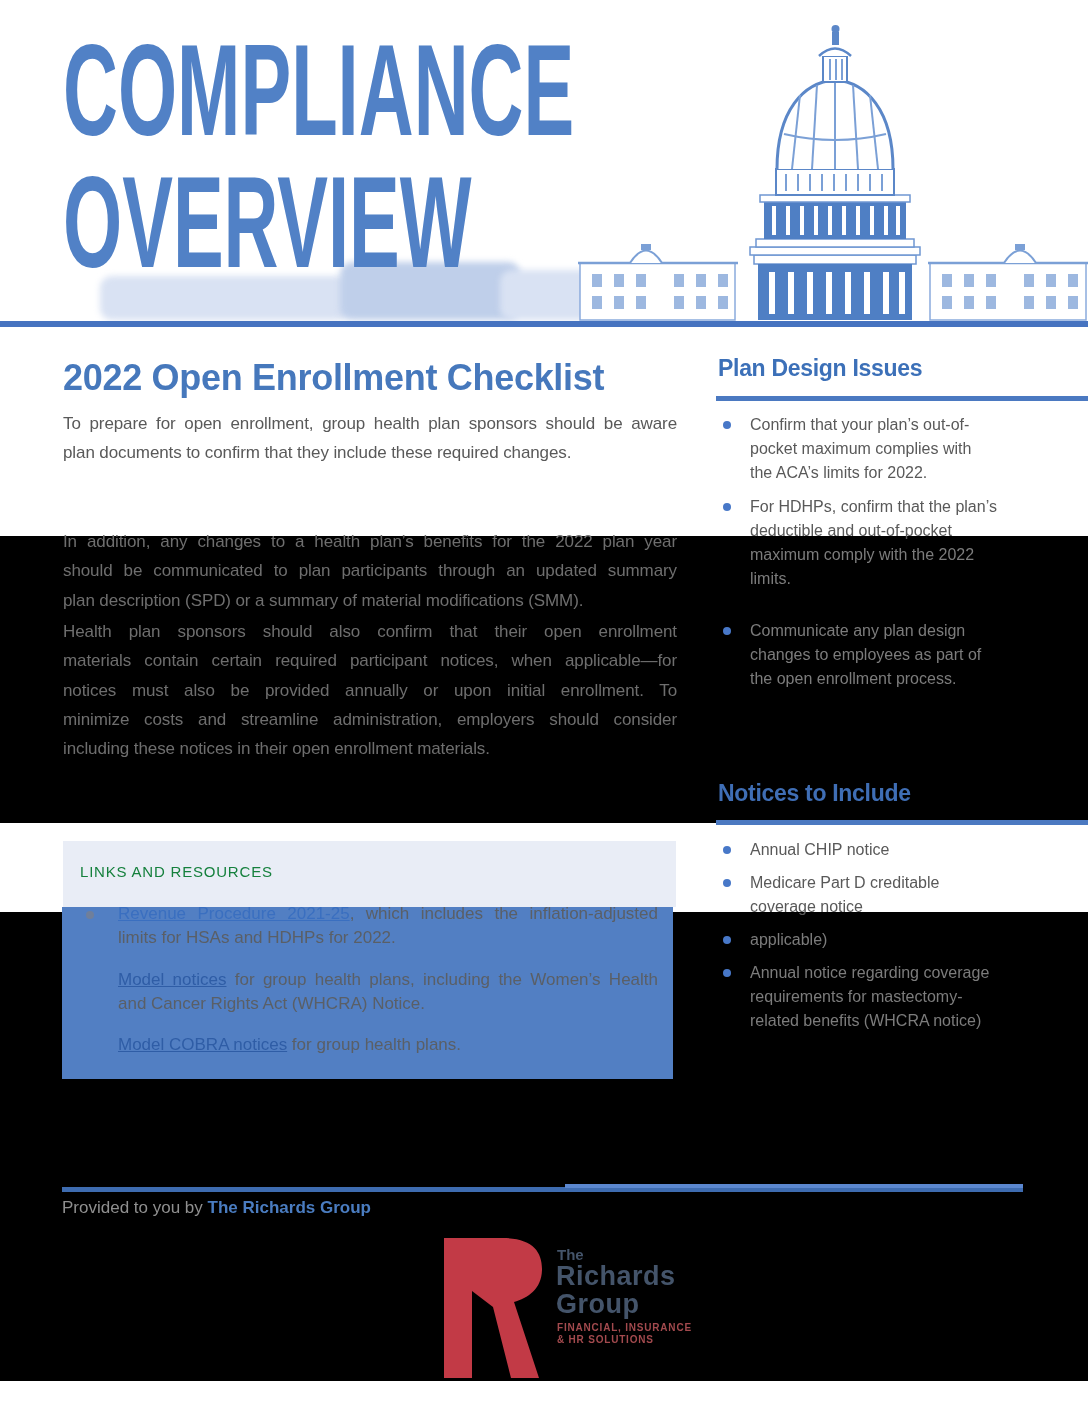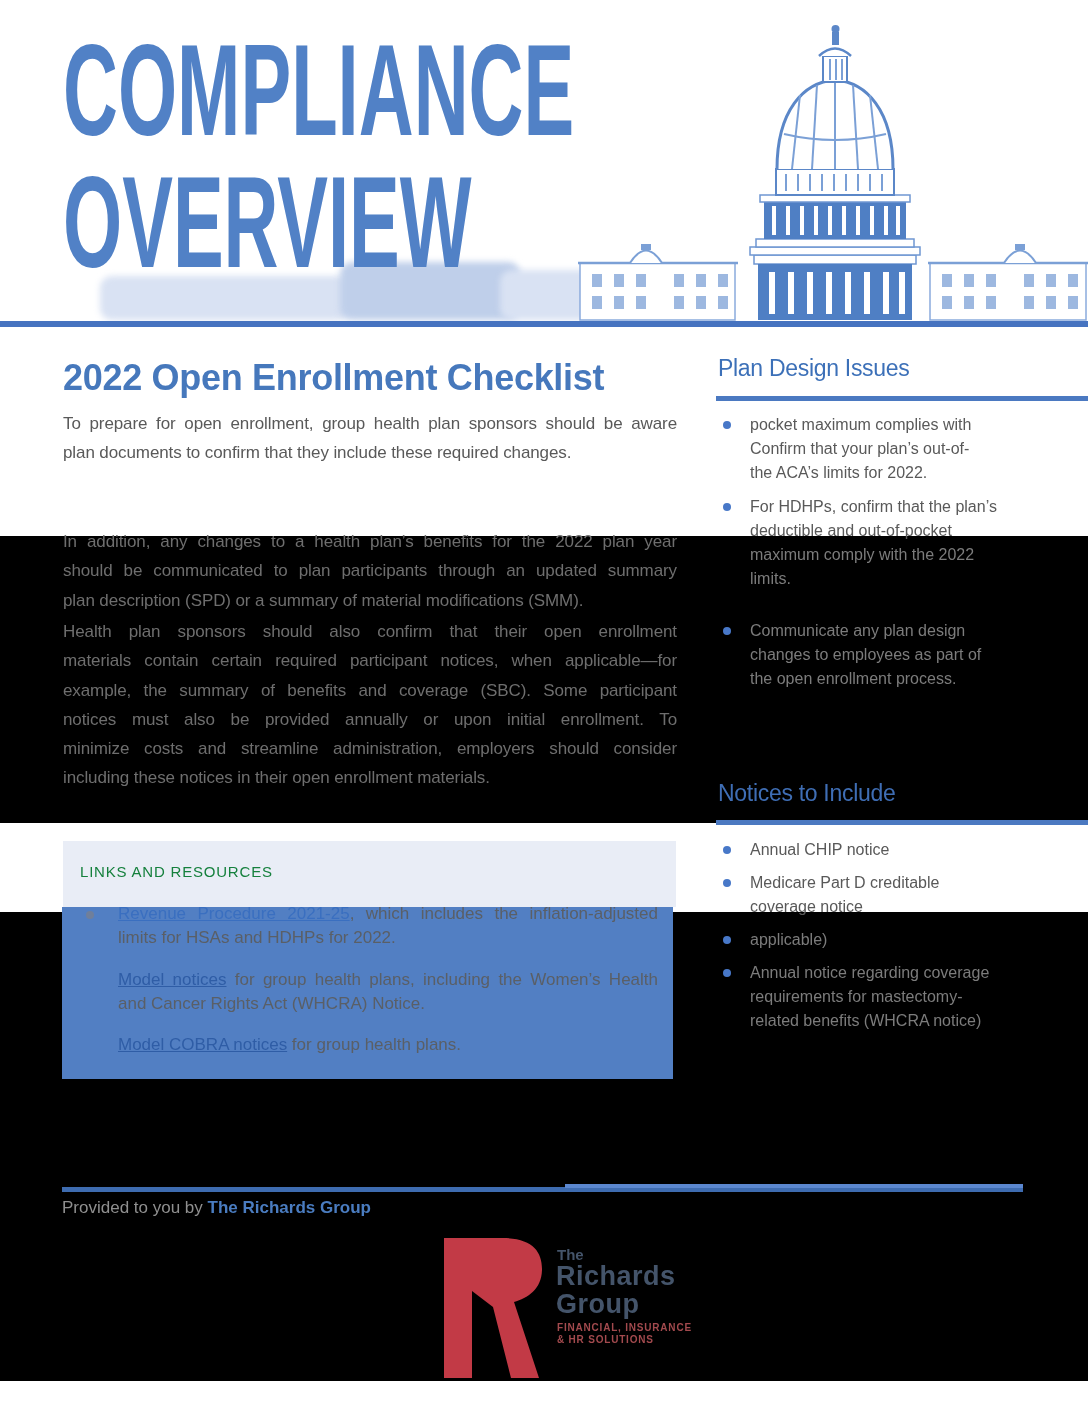--- a/index.html
+++ b/index.html
@@ -20,21 +20,21 @@
   .band2{top:912px;height:469px;}
 
   
   .h1{left:63px;top:358px;color:#4678bc;font-size:36px;line-height:40px;font-weight:bold;letter-spacing:-0.3px;}
   .para{left:63px;width:614px;font-size:17px;line-height:29.3px;color:#595959;letter-spacing:-0.1px;}
   .para .ln{white-space:nowrap;}
   .para .just{white-space:normal;text-align:justify;text-align-last:justify;}
   .on-black{color:#6e6e6e;}
 
   
-  .sb-head{color:#3c70b8;font-size:23px;line-height:26px;font-weight:normal;letter-spacing:-0.3px;}
+  .sb-head{color:#3c70b8;font-size:23px;line-height:26px;font-weight:bold;letter-spacing:-0.3px;}
   .sb-rule{height:5px;background:#4b79c1;}
   .sb-list{width:290px;font-size:16px;line-height:24px;color:#595959;}
   .s-item{position:relative;margin-bottom:10px;}
   .s-item .dot{position:absolute;left:-27px;top:8px;width:8px;height:8px;border-radius:50%;background:#4878c8;}
   .s-item .ln{display:block;}
   .dim{color:#7c7c7c;}
 
   
   .pale-box{left:63px;top:841px;width:613px;height:66px;background:#e9edf6;}
   .blue-box{left:62px;top:907px;width:611px;height:172px;background:#527fc3;}
@@ -186,21 +186,20 @@
 
   <div class="abs para on-black" style="top:527px;">
     <div class="ln just">In addition, any changes to a health plan’s benefits for the 2022 plan year</div>
     <div class="ln just">should be communicated to plan participants through an updated summary</div>
     <div class="ln">plan description (SPD) or a summary of material modifications (SMM).</div>
   </div>
 
   <div class="abs para on-black" style="top:617px;">
     <div class="ln just">Health plan sponsors should also confirm that their open enrollment</div>
     <div class="ln just">materials contain certain required participant notices, when applicable—for</div>
-    <div class="ln just">example, the summary of benefits and coverage (SBC). Some participant</div>
     <div class="ln just">notices must also be provided annually or upon initial enrollment. To</div>
     <div class="ln just">minimize costs and streamline administration, employers should consider</div>
     <div class="ln">including these notices in their open enrollment materials.</div>
   </div>
 
   <div class="abs pale-box"></div>
   <div class="abs blue-box"></div>
   <div class="abs box-head">LINKS AND RESOURCES</div>
   <div class="abs box-dot"></div>
 
@@ -223,22 +222,22 @@
       <a class="doclink lnk2">Model COBRA notices</a><span> for group health plans.</span>
     </div>
   </div>
 
   <div class="abs sb-head" style="left:718px;top:355px;">Plan Design Issues</div>
   <div class="abs sb-rule" style="left:716px;top:396px;width:372px;"></div>
 
   <div class="abs sb-list" style="left:750px;top:413px;">
     <div class="s-item">
       <span class="dot"></span>
+      <span class="ln">Confirm that your plan’s out-of-</span>
       <span class="ln">pocket maximum complies with</span>
-      <span class="ln">Confirm that your plan’s out-of-</span>
       <span class="ln">the ACA’s limits for 2022.</span>
     </div>
     <div class="s-item" style="margin-bottom:28px;">
       <span class="dot"></span>
       <span class="ln">For HDHPs, confirm that the plan’s</span>
       <span class="ln">deductible and out-of-pocket</span>
       <span class="ln dim">maximum comply with the 2022</span>
       <span class="ln dim">limits.</span>
     </div>
     <div class="s-item">

